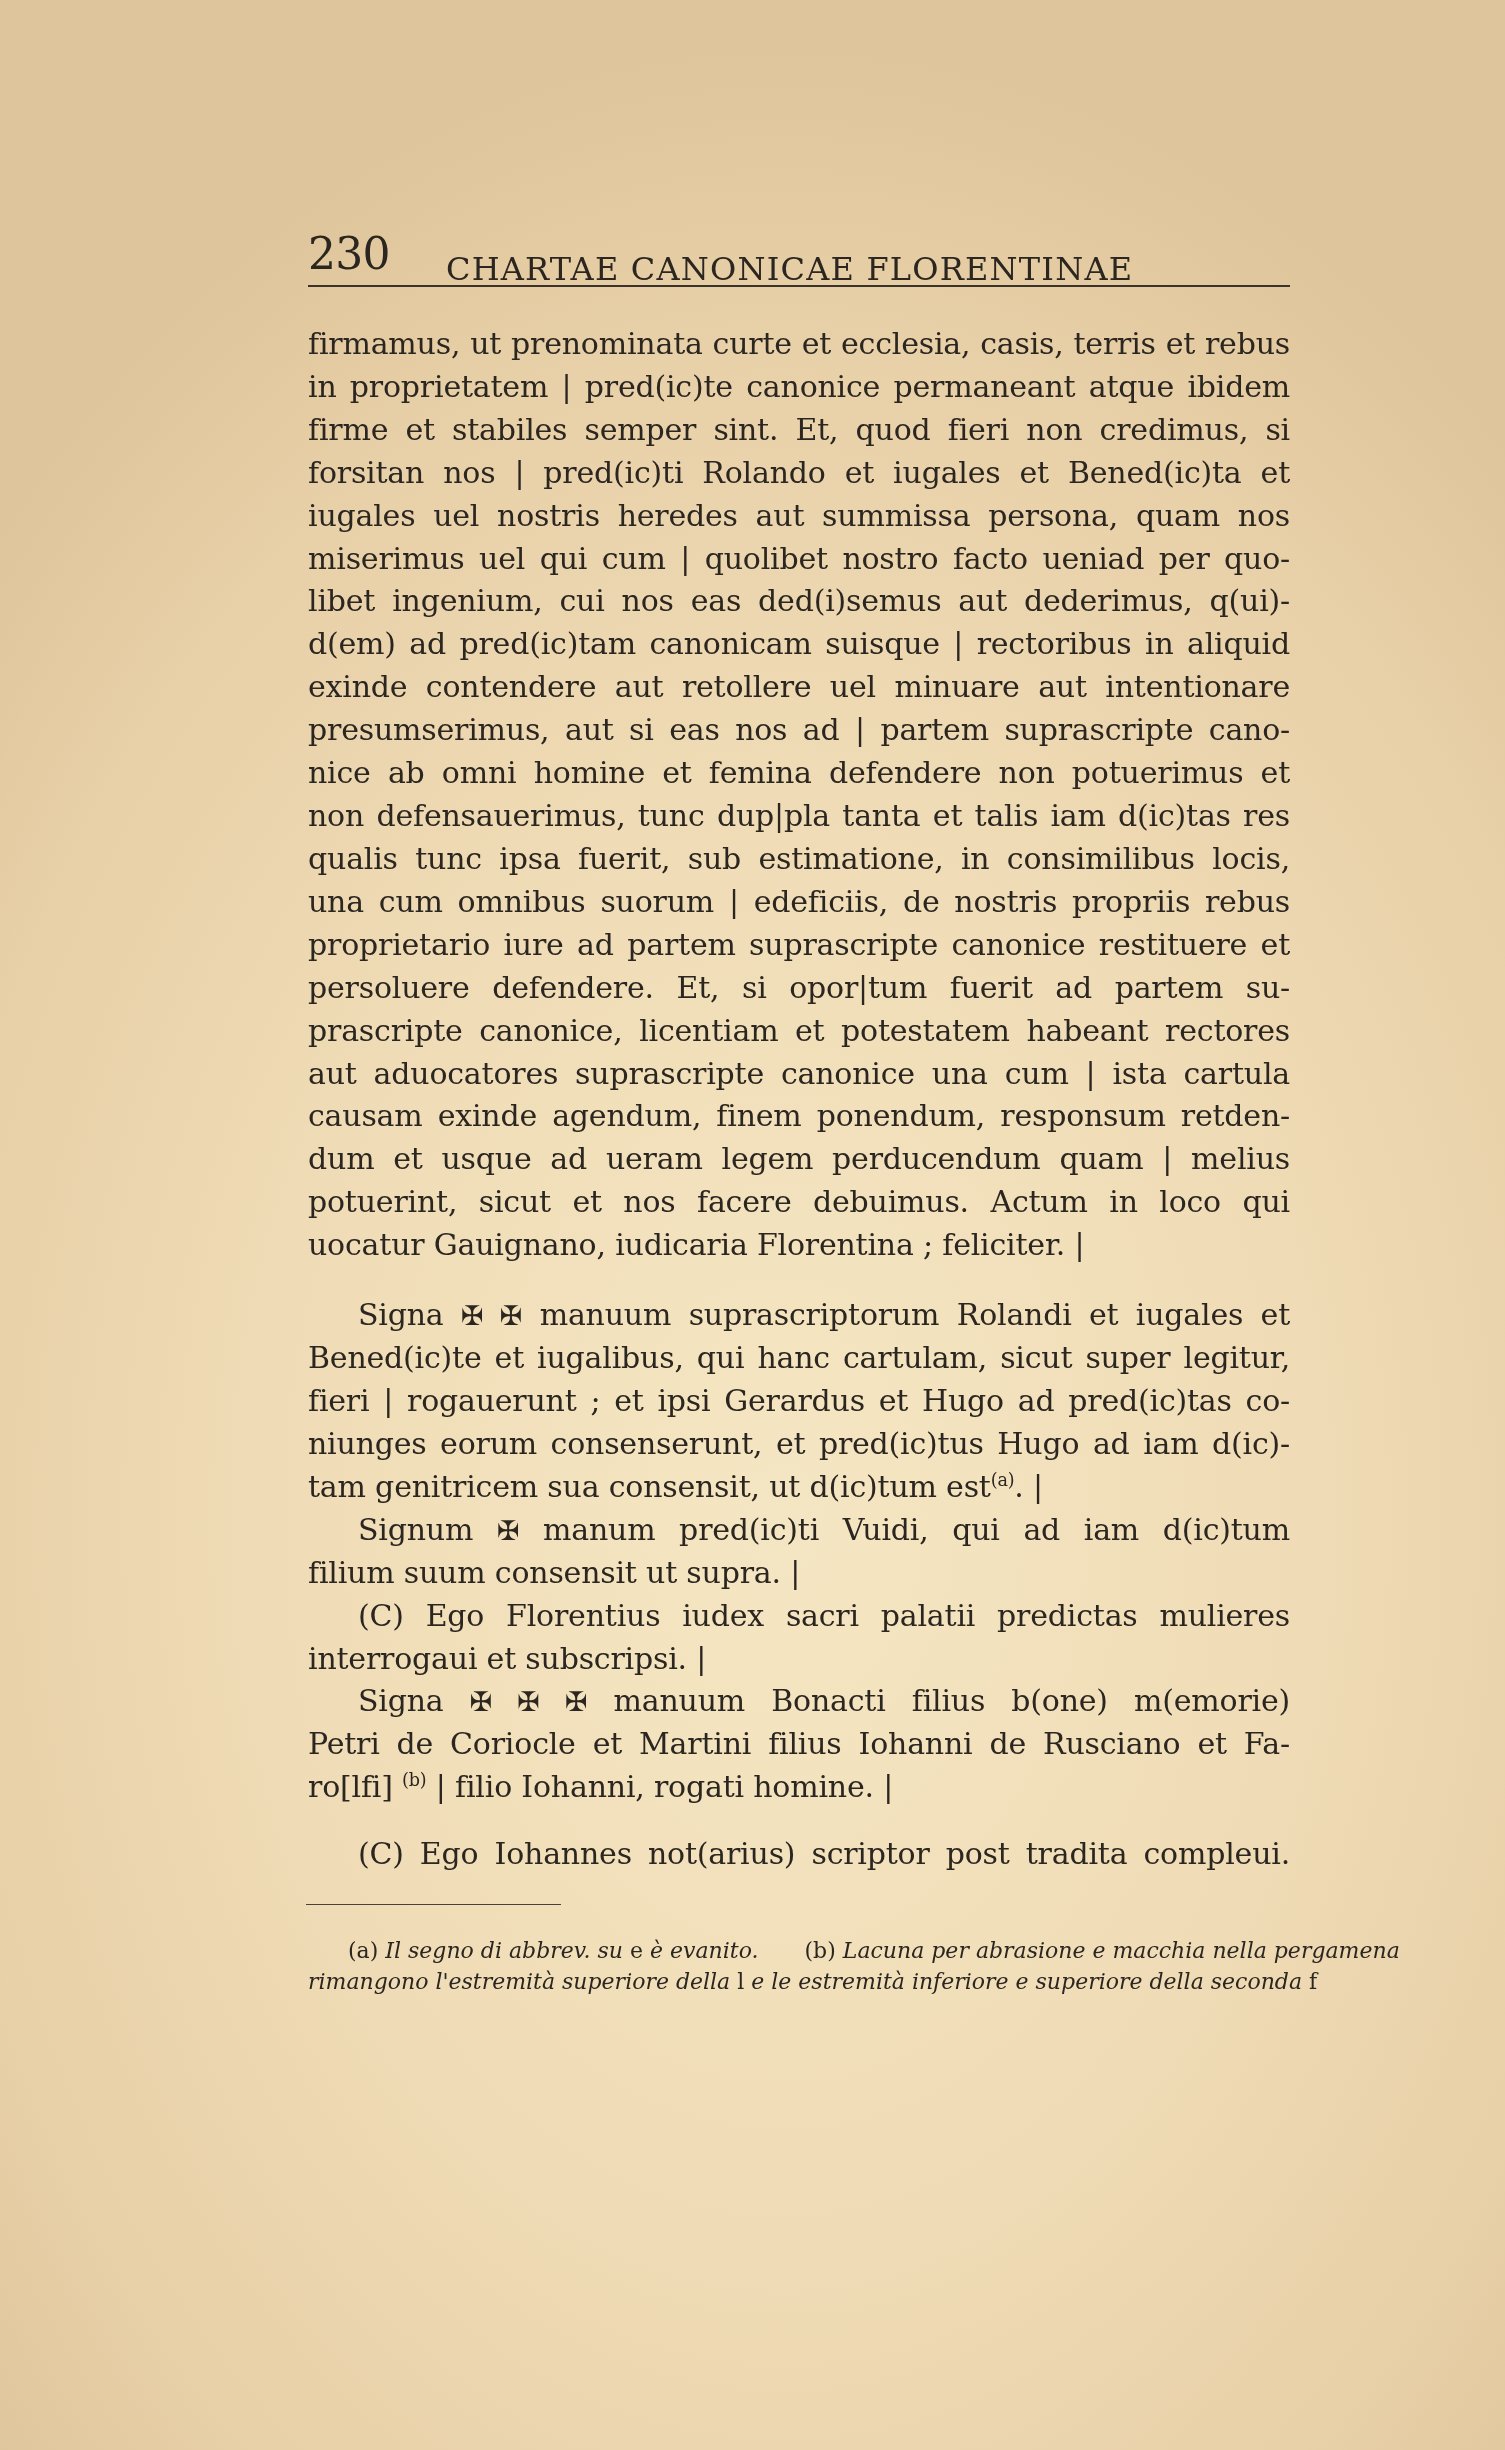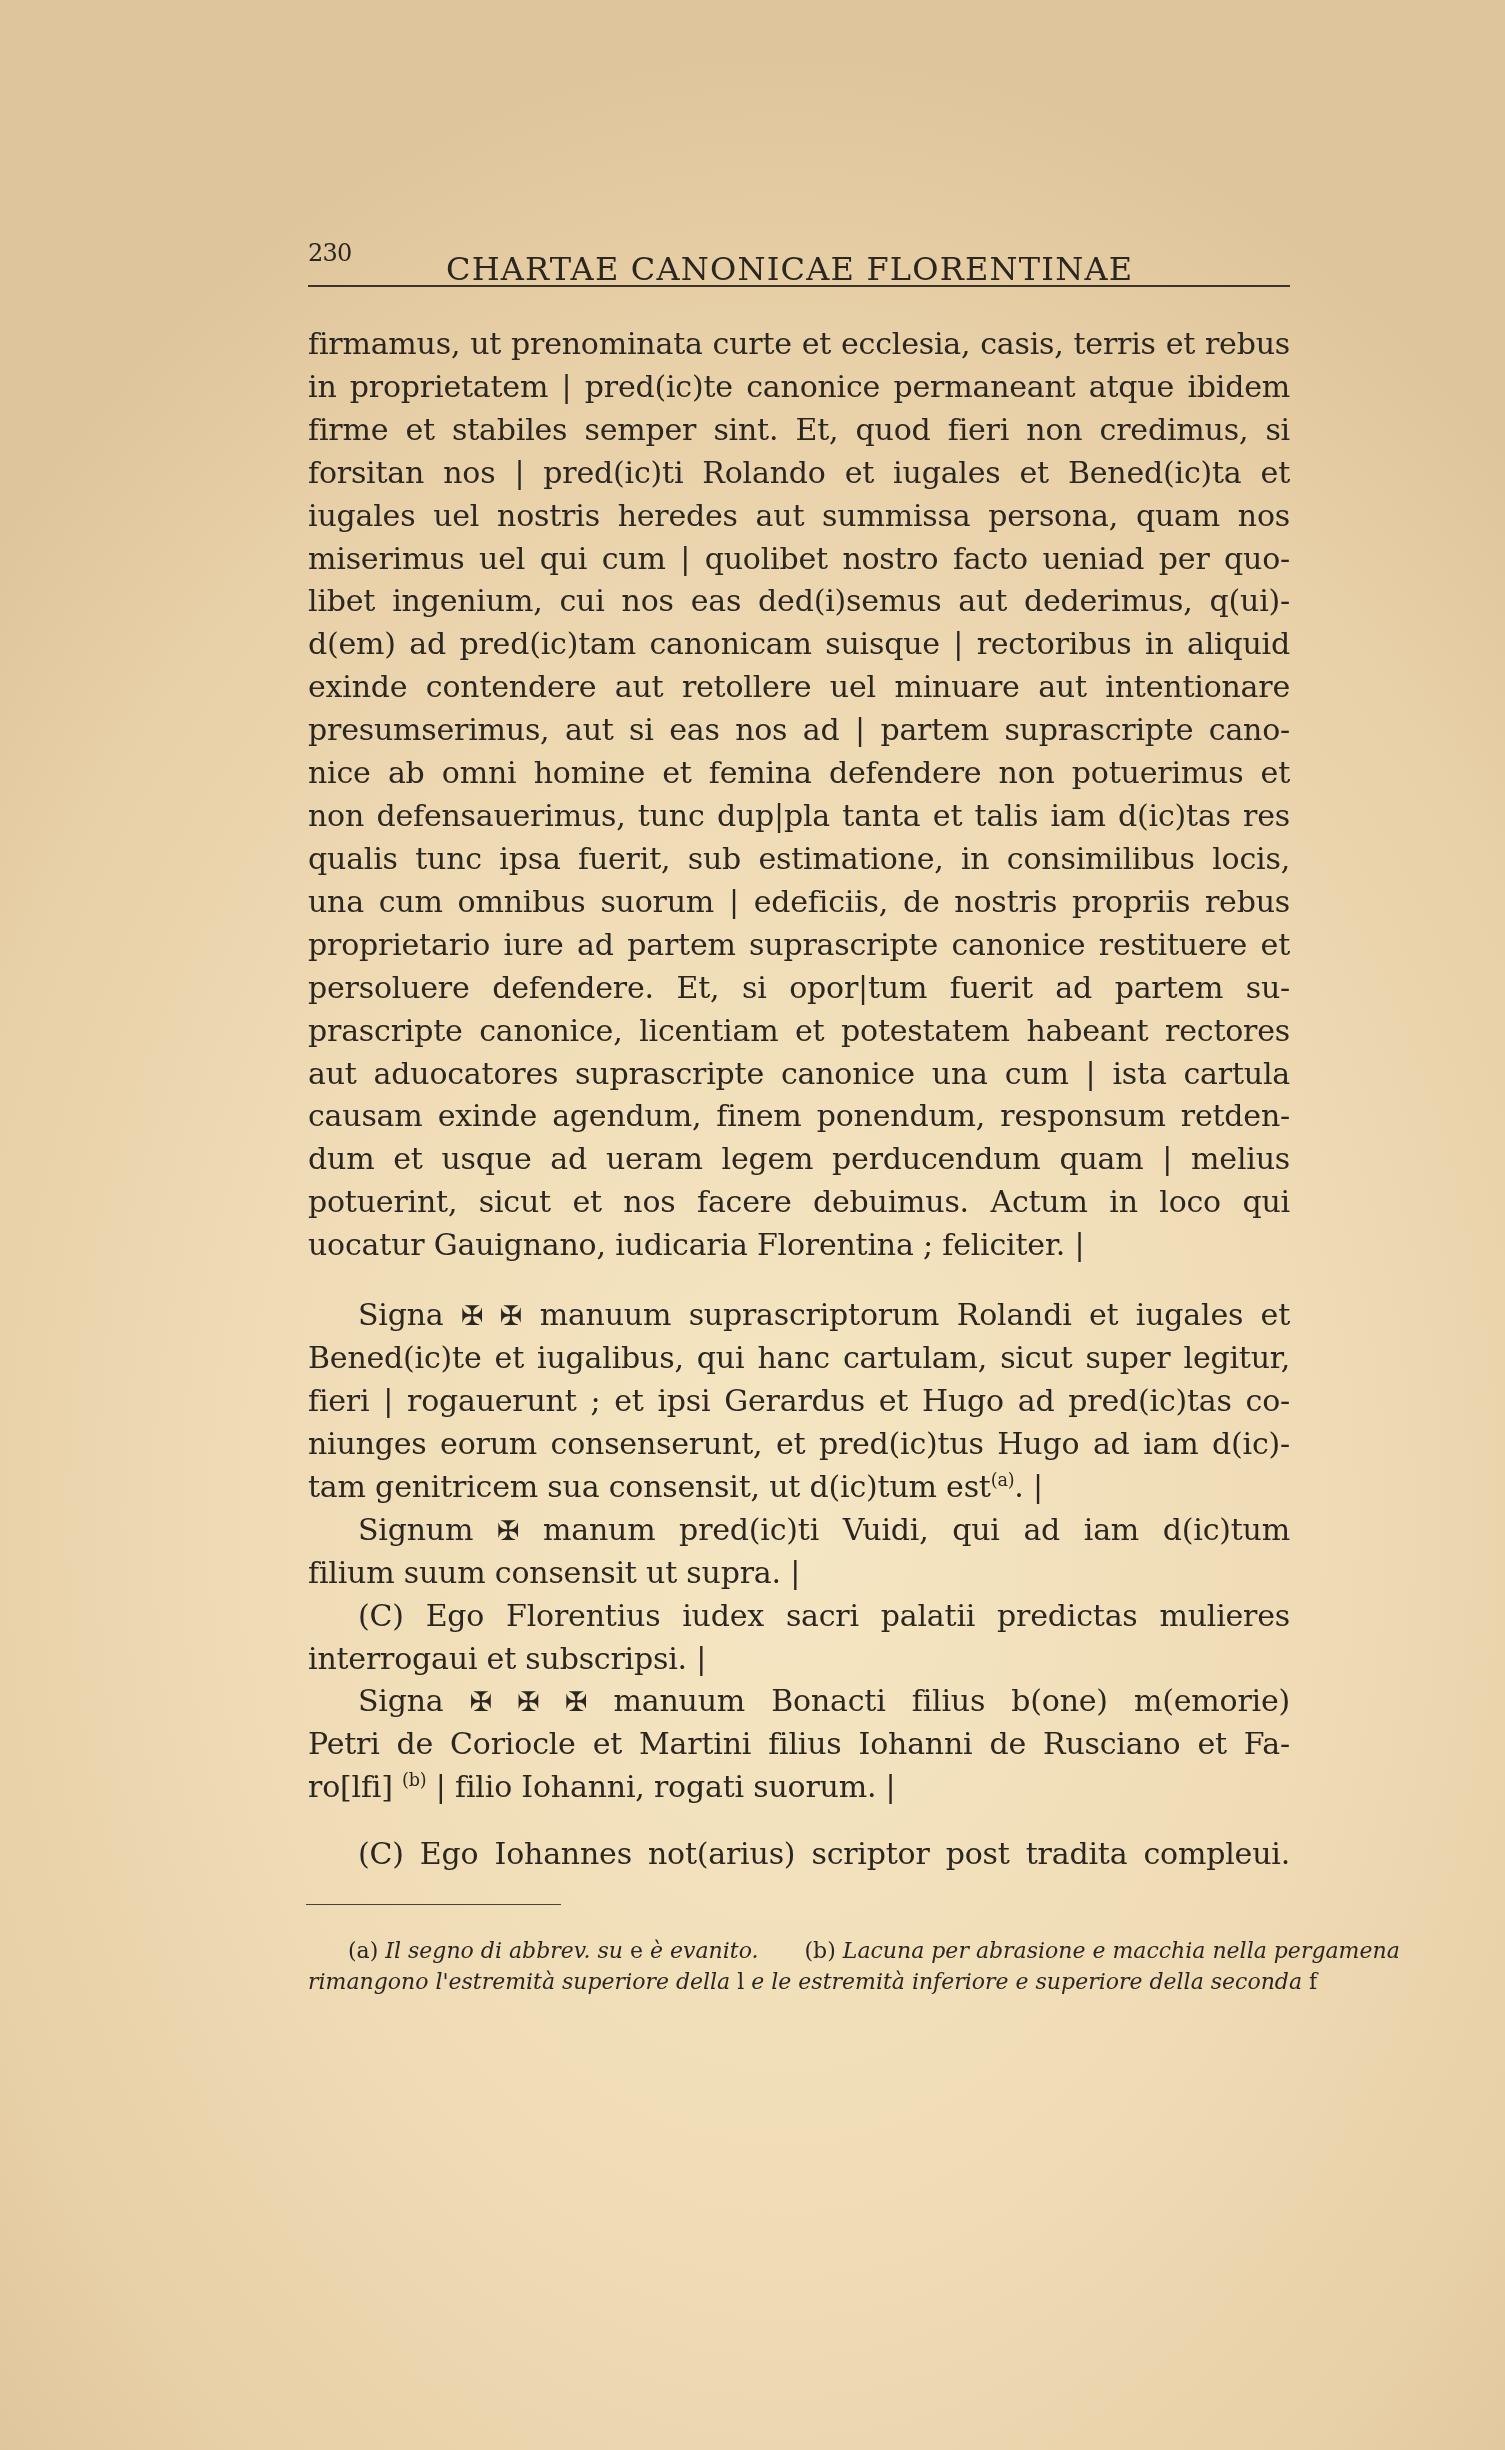--- a/index.html
+++ b/index.html
@@ -5,21 +5,21 @@
   html, body { margin: 0; padding: 0; }
   body {
     width: 1505px; height: 2450px; overflow: hidden;
     background: radial-gradient(ellipse 70% 60% at 52% 62%, #f5e6c3 0%, #f0ddb7 45%, #e8d0a8 80%, #dfc59b 100%);
     position: relative;
     font-family: "DejaVu Serif", "Liberation Serif", serif;
     color: #2b2620;
   }
   .page { position: absolute; left: 0; top: 0; width: 1505px; height: 2450px; }
   .running-head { position: absolute; left: 308px; top: 231px; width: 982px; height: 45px; }
-  .page-number { position: absolute; left: 0; top: 0; font-size: 24px; line-height: 45px; letter-spacing: -0.8px; }
+  .page-number { position: absolute; left: 0; top: 0; font-size: 44px; line-height: 45px; letter-spacing: -0.8px; }
   .running-title { position: absolute; left: 138px; top: 16px; font-size: 32px; line-height: 45px; letter-spacing: 1.2px; }
   .head-rule { position: absolute; left: 308px; top: 285px; width: 982px; height: 0; border-top: 2.4px solid #3a332b; }
 
   .body-text { position: absolute; left: 308px; top: 322px; width: 982px; }
   .line {
     position: absolute; left: 0; width: 982px; height: 43px;
     font-size: 30px; line-height: 43px; white-space: nowrap;
     text-align: justify; text-align-last: justify; overflow: hidden;
     letter-spacing: -0.2px;
   }
@@ -94,21 +94,21 @@
 
     <div class="line indent" style="top:1357px">
       <span>Signa</span>
       <span class="cross">✠ ✠ ✠</span>
       <span>manuum Bonacti filius b(one) m(emorie)</span>
     </div>
     <div class="line" style="top:1400px">Petri de Coriocle et Martini filius Iohanni de Rusciano et Fa-</div>
     <div class="line last" style="top:1443px">
       <span>ro[lfi]</span>
       <sup class="fnref">(b)</sup>
-      <span>| filio Iohanni, rogati suorum. |</span>
+      <span>| filio Iohanni, rogati homine. |</span>
     </div>
 
     <div class="line indent" style="top:1510px">(C) Ego Iohannes not(arius) scriptor post tradita compleui.</div>
   </div>
 
   <div class="foot-rule"></div>
 
   <div class="footnotes">
     <div class="fn-line first" style="top:0px">
       <span class="fn-label">(a)</span>

